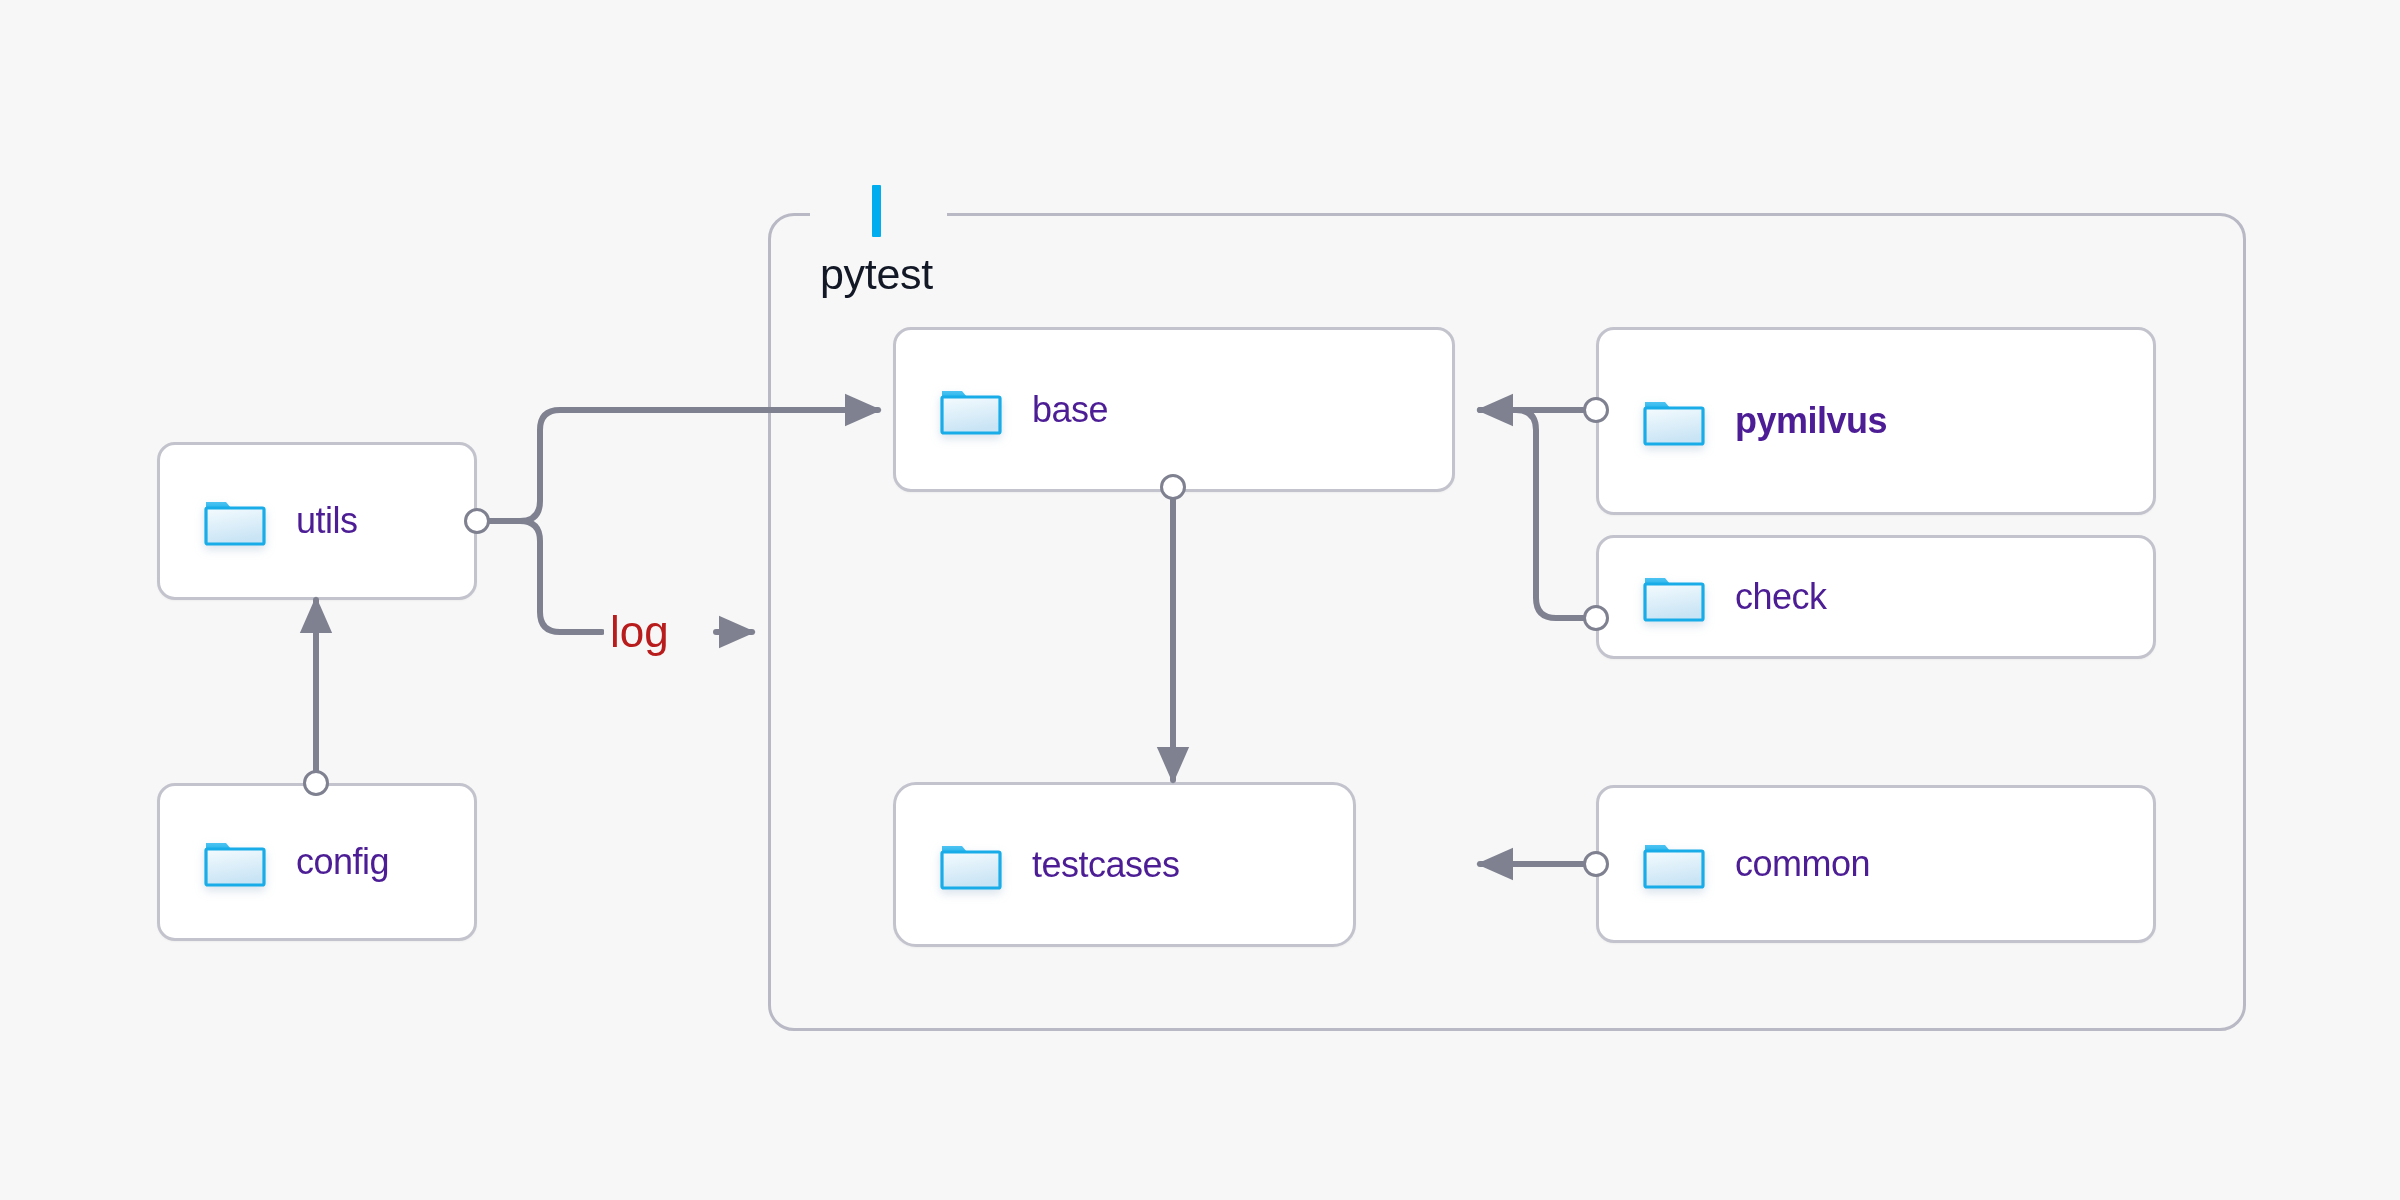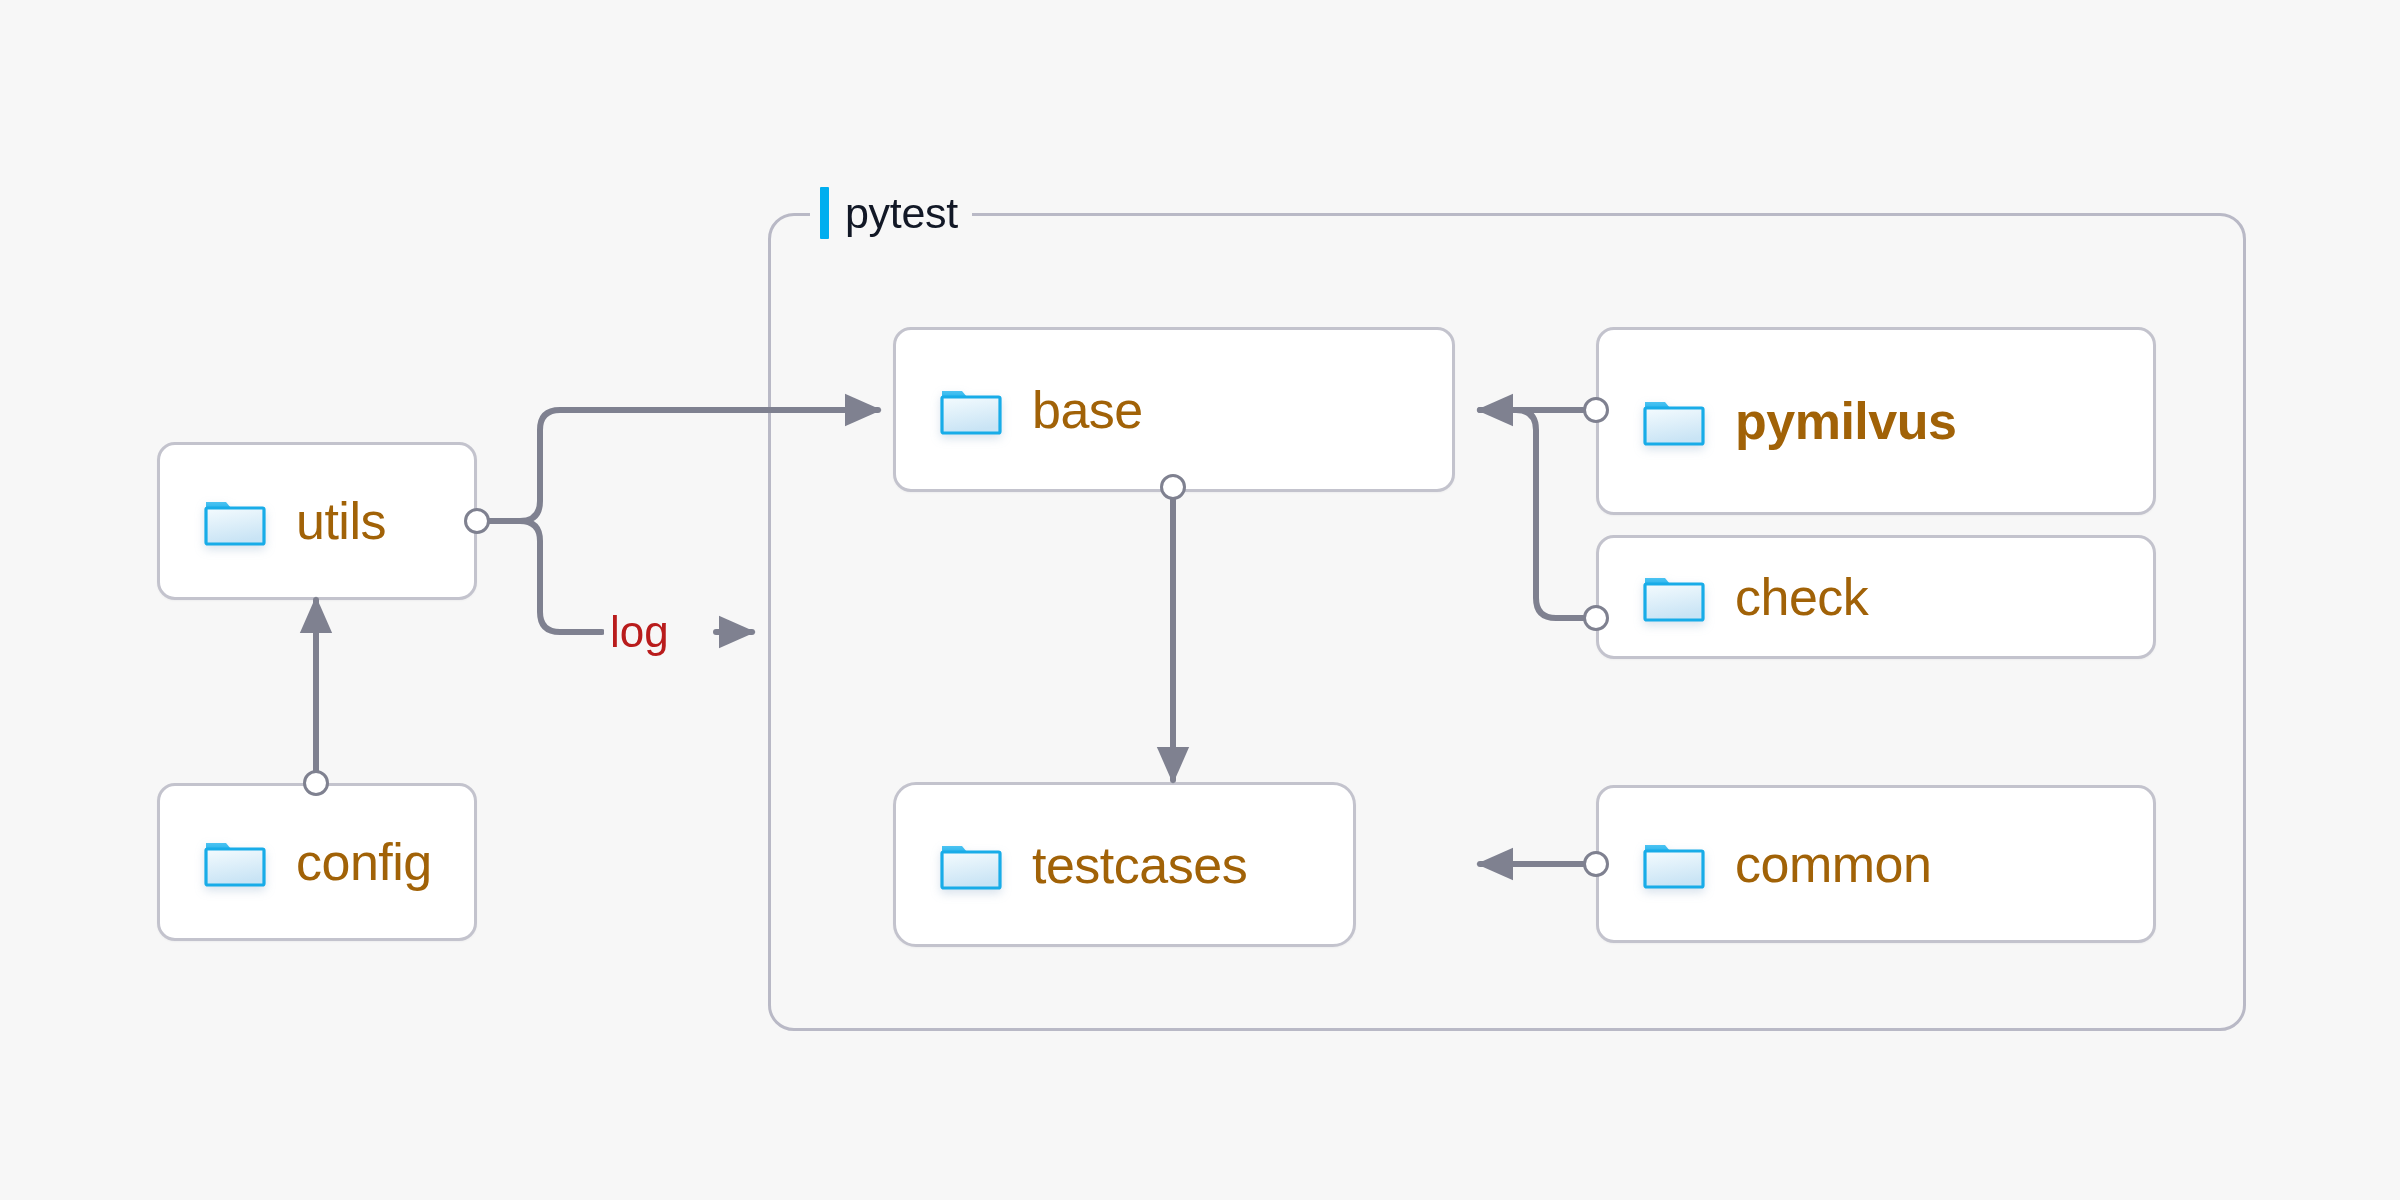--- a/index.html
+++ b/index.html
@@ -32,20 +32,21 @@
     box-sizing: border-box;
   }
   .group-label {
     position: absolute;
     display: flex;
     align-items: center;
     gap: 16px;
     background: #f7f7f7;
     padding: 0 14px 0 10px;
     height: 56px;
+    flex-direction: column;
   }
   .group-label .accent-bar {
     width: 9px;
     height: 52px;
     background: #00aeef;
     border-radius: 1px;
     flex: none;
   }
   .group-label .group-title {
     font-size: 43px;
@@ -66,22 +67,22 @@
     align-items: center;
     box-shadow: 0 1px 2px rgba(20,25,45,0.04);
   }
   .node .node-inner {
     display: flex;
     align-items: center;
     gap: 30px;
     padding-left: 44px;
   }
   .node-label {
-    font-size: 52px;
-    color: #a16207;
+    font-size: 36px;
+    color: #4c1d95;
     line-height: 1;
     white-space: nowrap;
     letter-spacing: -0.5px;
   }
   .folder-icon {
     width: 62px;
     height: 54px;
     flex: none;
     position: relative;
     filter: drop-shadow(0 4px 5px rgba(100,140,180,0.25));

